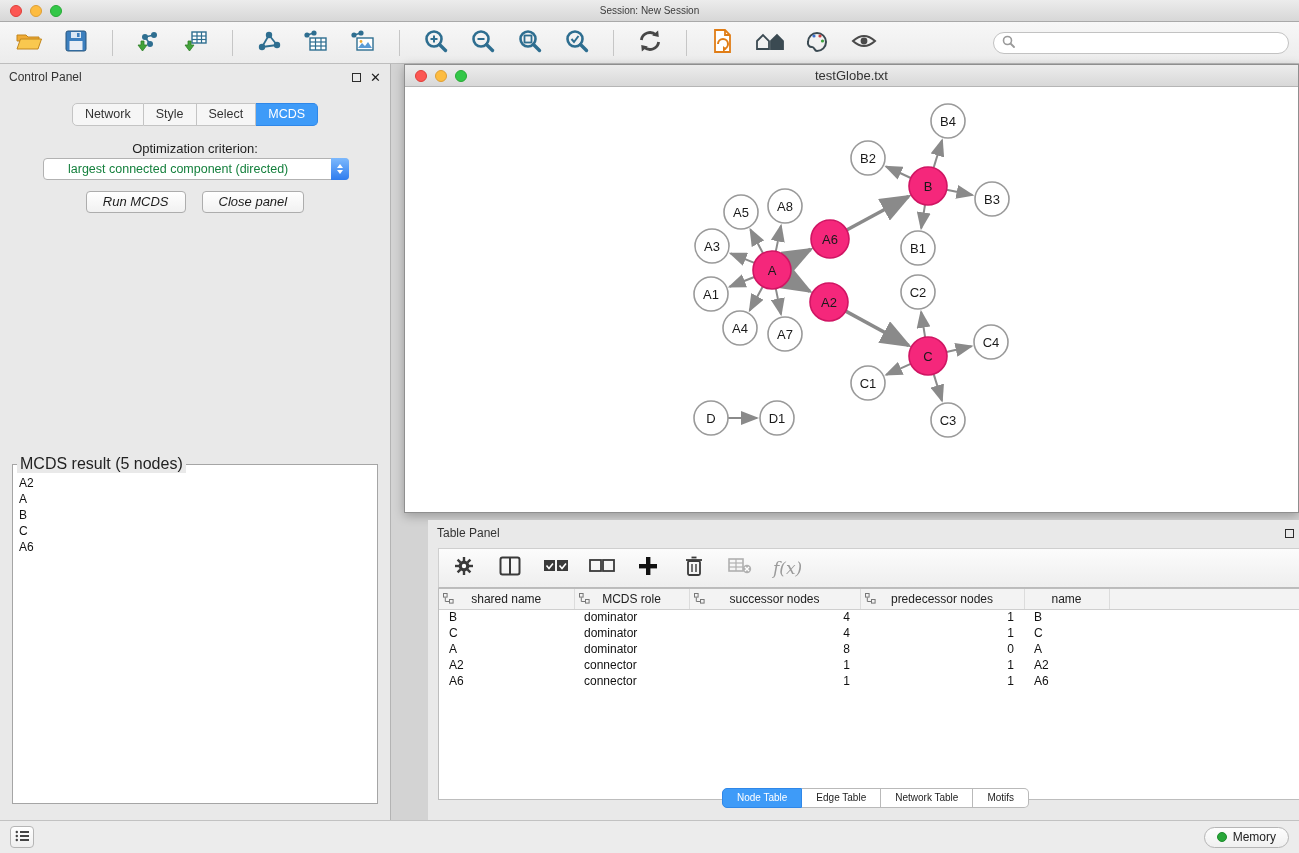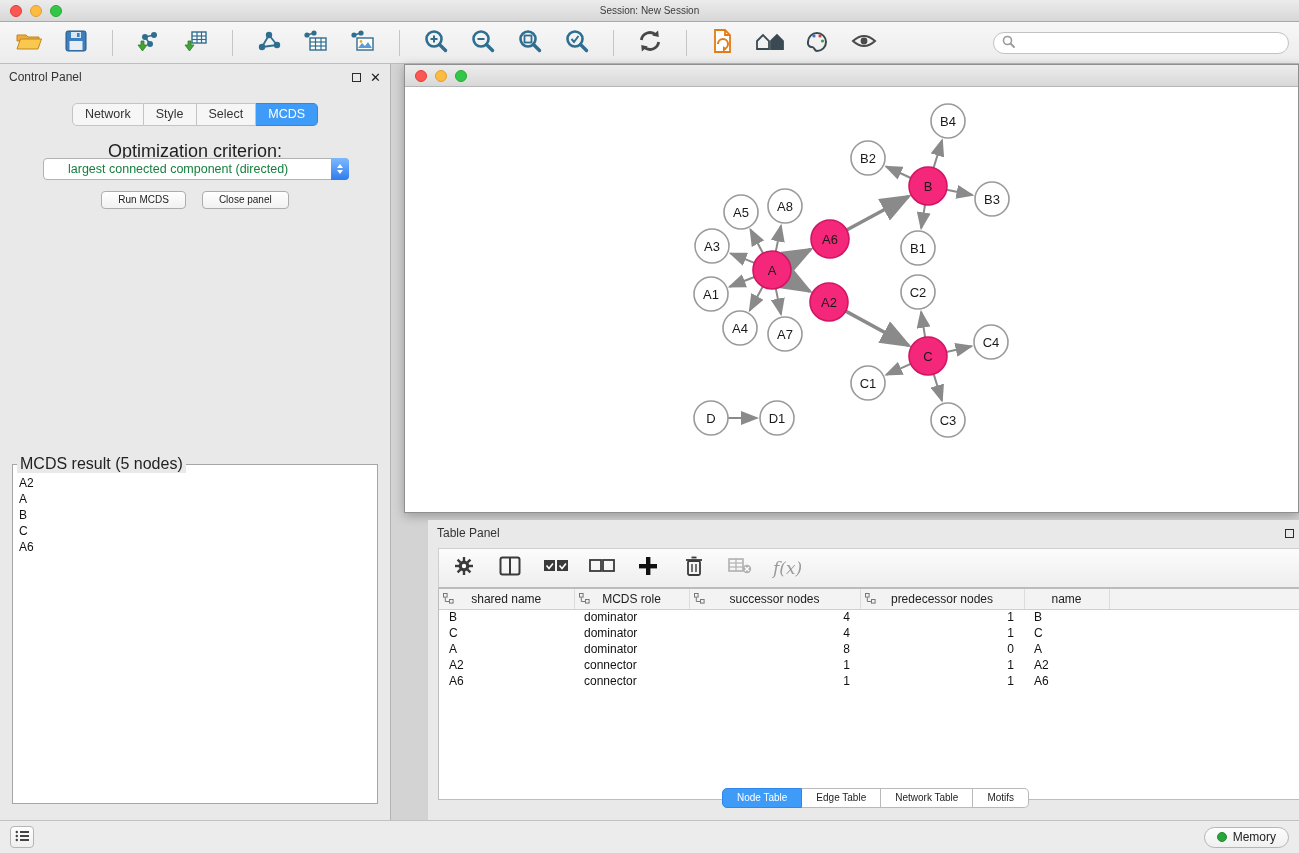--- a/index.html
+++ b/index.html
@@ -42,37 +42,37 @@
   .panel-controls { margin-left:auto; display:flex; align-items:center; gap:9px; }
   .minbox { width:9px; height:9px; border:1.5px solid #2c2c2c; display:inline-block; }
   .closex { font-size:13px; font-weight:bold; color:#1b1b1b; line-height:1; }
   .cp-tabs { position:absolute; top:39px; left:0; right:0; display:flex; justify-content:center; }
   .cp-tab { font-size:12.5px; color:#333; padding:3px 12px 4px;
     background:#f6f6f6; border:1px solid #c4c4c4; border-left:none; cursor:default; }
   .cp-tab:first-child { border-left:1px solid #c4c4c4; border-radius:5px 0 0 5px; }
   .cp-tab:last-child { border-radius:0 5px 5px 0; }
   .cp-tab.active { background:#3e9bf8; border-color:#2f87e8; color:#fff; }
   .opt-label { position:absolute; top:77px; left:0; right:0; text-align:center;
-    font-size:18px; color:#1e1e1e; }
+    font-size:13px; color:#1e1e1e; }
   .combo { position:absolute; top:94px; left:43px; width:306px; height:22px;
     background:#fff; border:1px solid #b2b2b2; border-radius:4px;
     display:flex; align-items:center; }
   .combo .cval { flex:1; font-size:12.5px; color:#15803d; padding-left:24px;
     white-space:nowrap; overflow:hidden; }
   .combo .stepper { width:18px; height:22px; margin-right:-1px;
     background:linear-gradient(#7db9fd,#2e7cee); border-radius:0 4px 4px 0;
     display:flex; flex-direction:column; align-items:center; justify-content:center; gap:2px; }
   .arr-up { width:0; height:0; border-left:3.5px solid transparent; border-right:3.5px solid transparent;
     border-bottom:4px solid #fff; }
   .arr-dn { width:0; height:0; border-left:3.5px solid transparent; border-right:3.5px solid transparent;
     border-top:4px solid #fff; }
   .cp-buttons { position:absolute; top:127px; left:0; right:0; display:flex;
     justify-content:center; gap:16px; }
-  .macbtn { font-size:10px; color:#1d1d1d; background:linear-gradient(#ffffff,#f1f1f1);
-    border:1px solid #adadad; border-radius:4px; padding:2px 16px 3px; cursor:default; }
+  .macbtn { font-size:13px; color:#1d1d1d; background:linear-gradient(#ffffff,#f1f1f1);
+    border:1px solid #adadad; border-radius:4px; padding:2px 16px 3px; cursor:default;font-style:italic; }
   .mcds-field { position:absolute; top:391px; left:12px; right:12px; bottom:16px;
     border:1px solid #a5a5a5; background:#fff; }
   .mcds-field legend { font-size:16px; color:#222; background:#e9e9e9; padding:0 3px;
     margin-left:4px; }
   .result-list { padding:2px 6px; }
   .result-item { font-size:12px; color:#111; line-height:16px; }
 
   
   .netwin { position:absolute; left:404px; top:0; width:895px; height:449px;
     background:#fff; border:1px solid #8f8f8f; box-shadow:0 3px 10px rgba(0,0,0,.28); }
@@ -354,20 +354,21 @@
     </fieldset>
   </div>
 
   <div class="netwin">
     <div class="wtitle">
       <div class="lights" style="top:5px;">
         <span class="light red"></span>
         <span class="light yellow"></span>
         <span class="light green"></span>
       </div>
+      <div class="title">testGlobe.txt</div>
     </div>
     <svg class="netcanvas" width="893" height="425" viewBox="0 0 893 425">
       <defs>
         <marker id="arrow" markerWidth="9" markerHeight="7" refX="8" refY="3.5" orient="auto">
           <path d="M0,0 L9,3.5 L0,7 Z" fill="#8a8a8a"></path>
         </marker>
       </defs>
     <line x1="349.3" y1="190.0" x2="324.6" y2="199.7" stroke="#8a8a8a" stroke-width="2" marker-end="url(#arrow)"></line>
         <line x1="349.4" y1="175.9" x2="325.6" y2="166.4" stroke="#8a8a8a" stroke-width="2" marker-end="url(#arrow)"></line>
         <line x1="358.0" y1="166.2" x2="345.4" y2="142.6" stroke="#8a8a8a" stroke-width="2" marker-end="url(#arrow)"></line>

